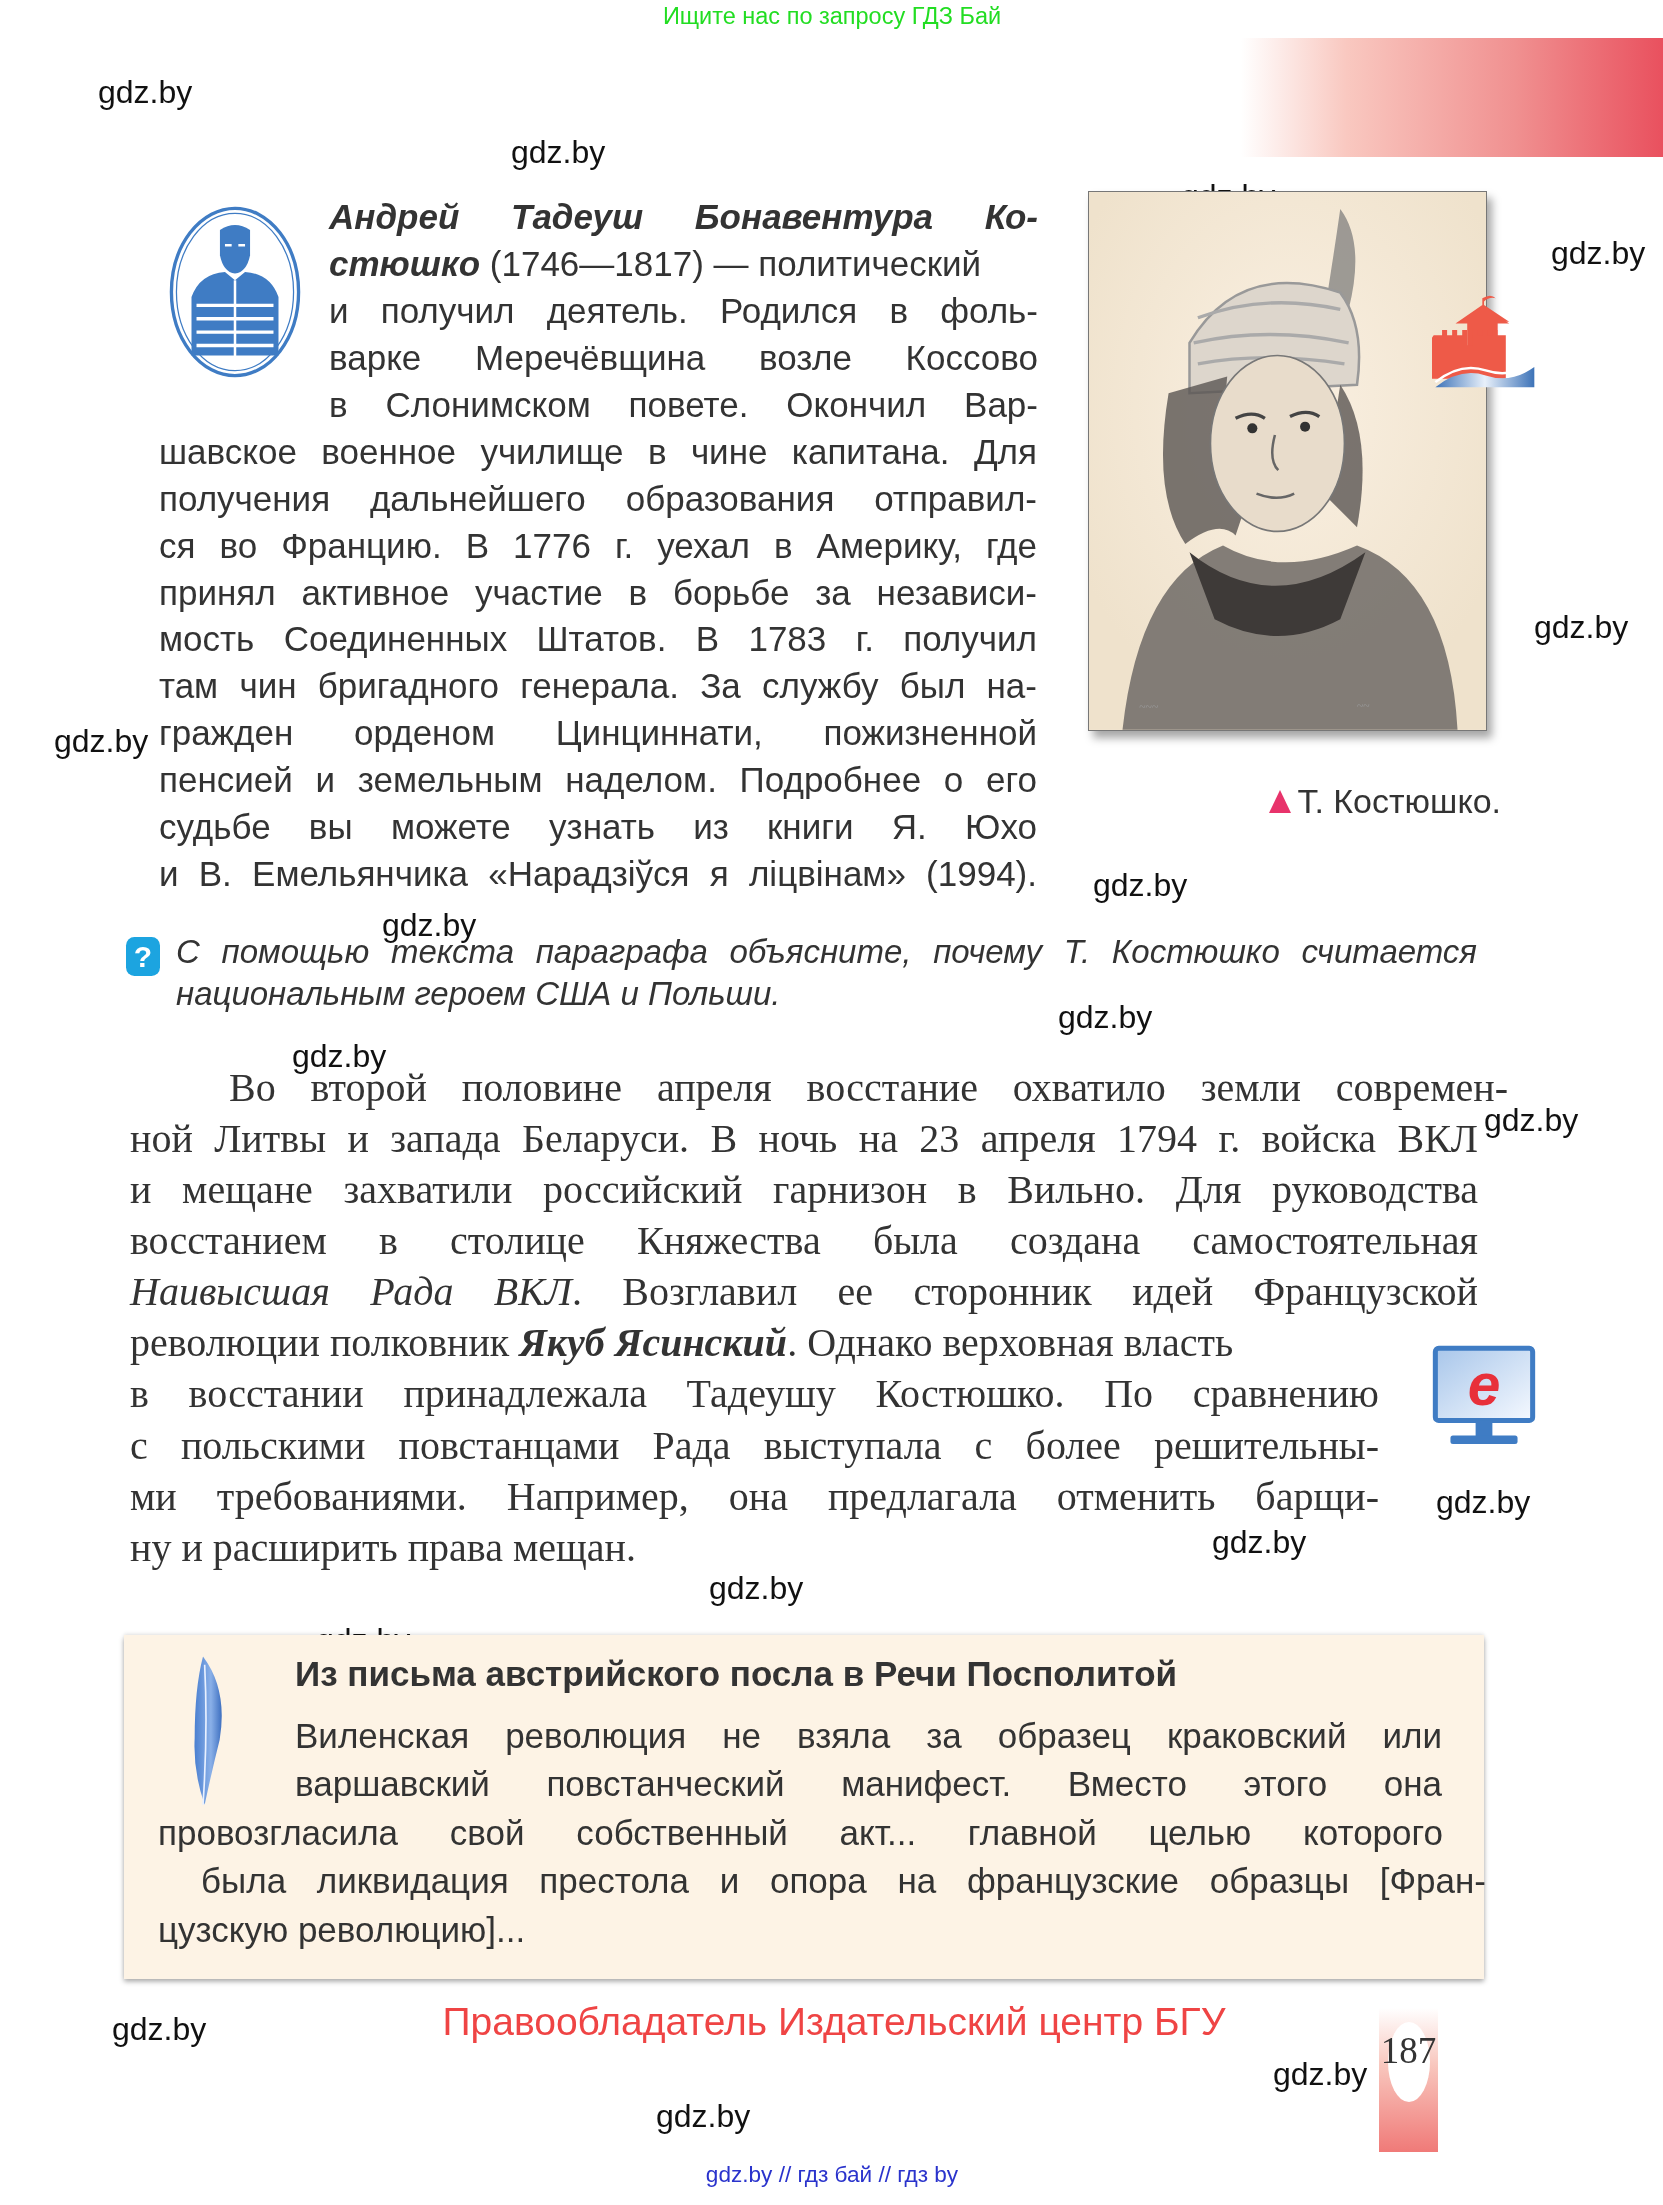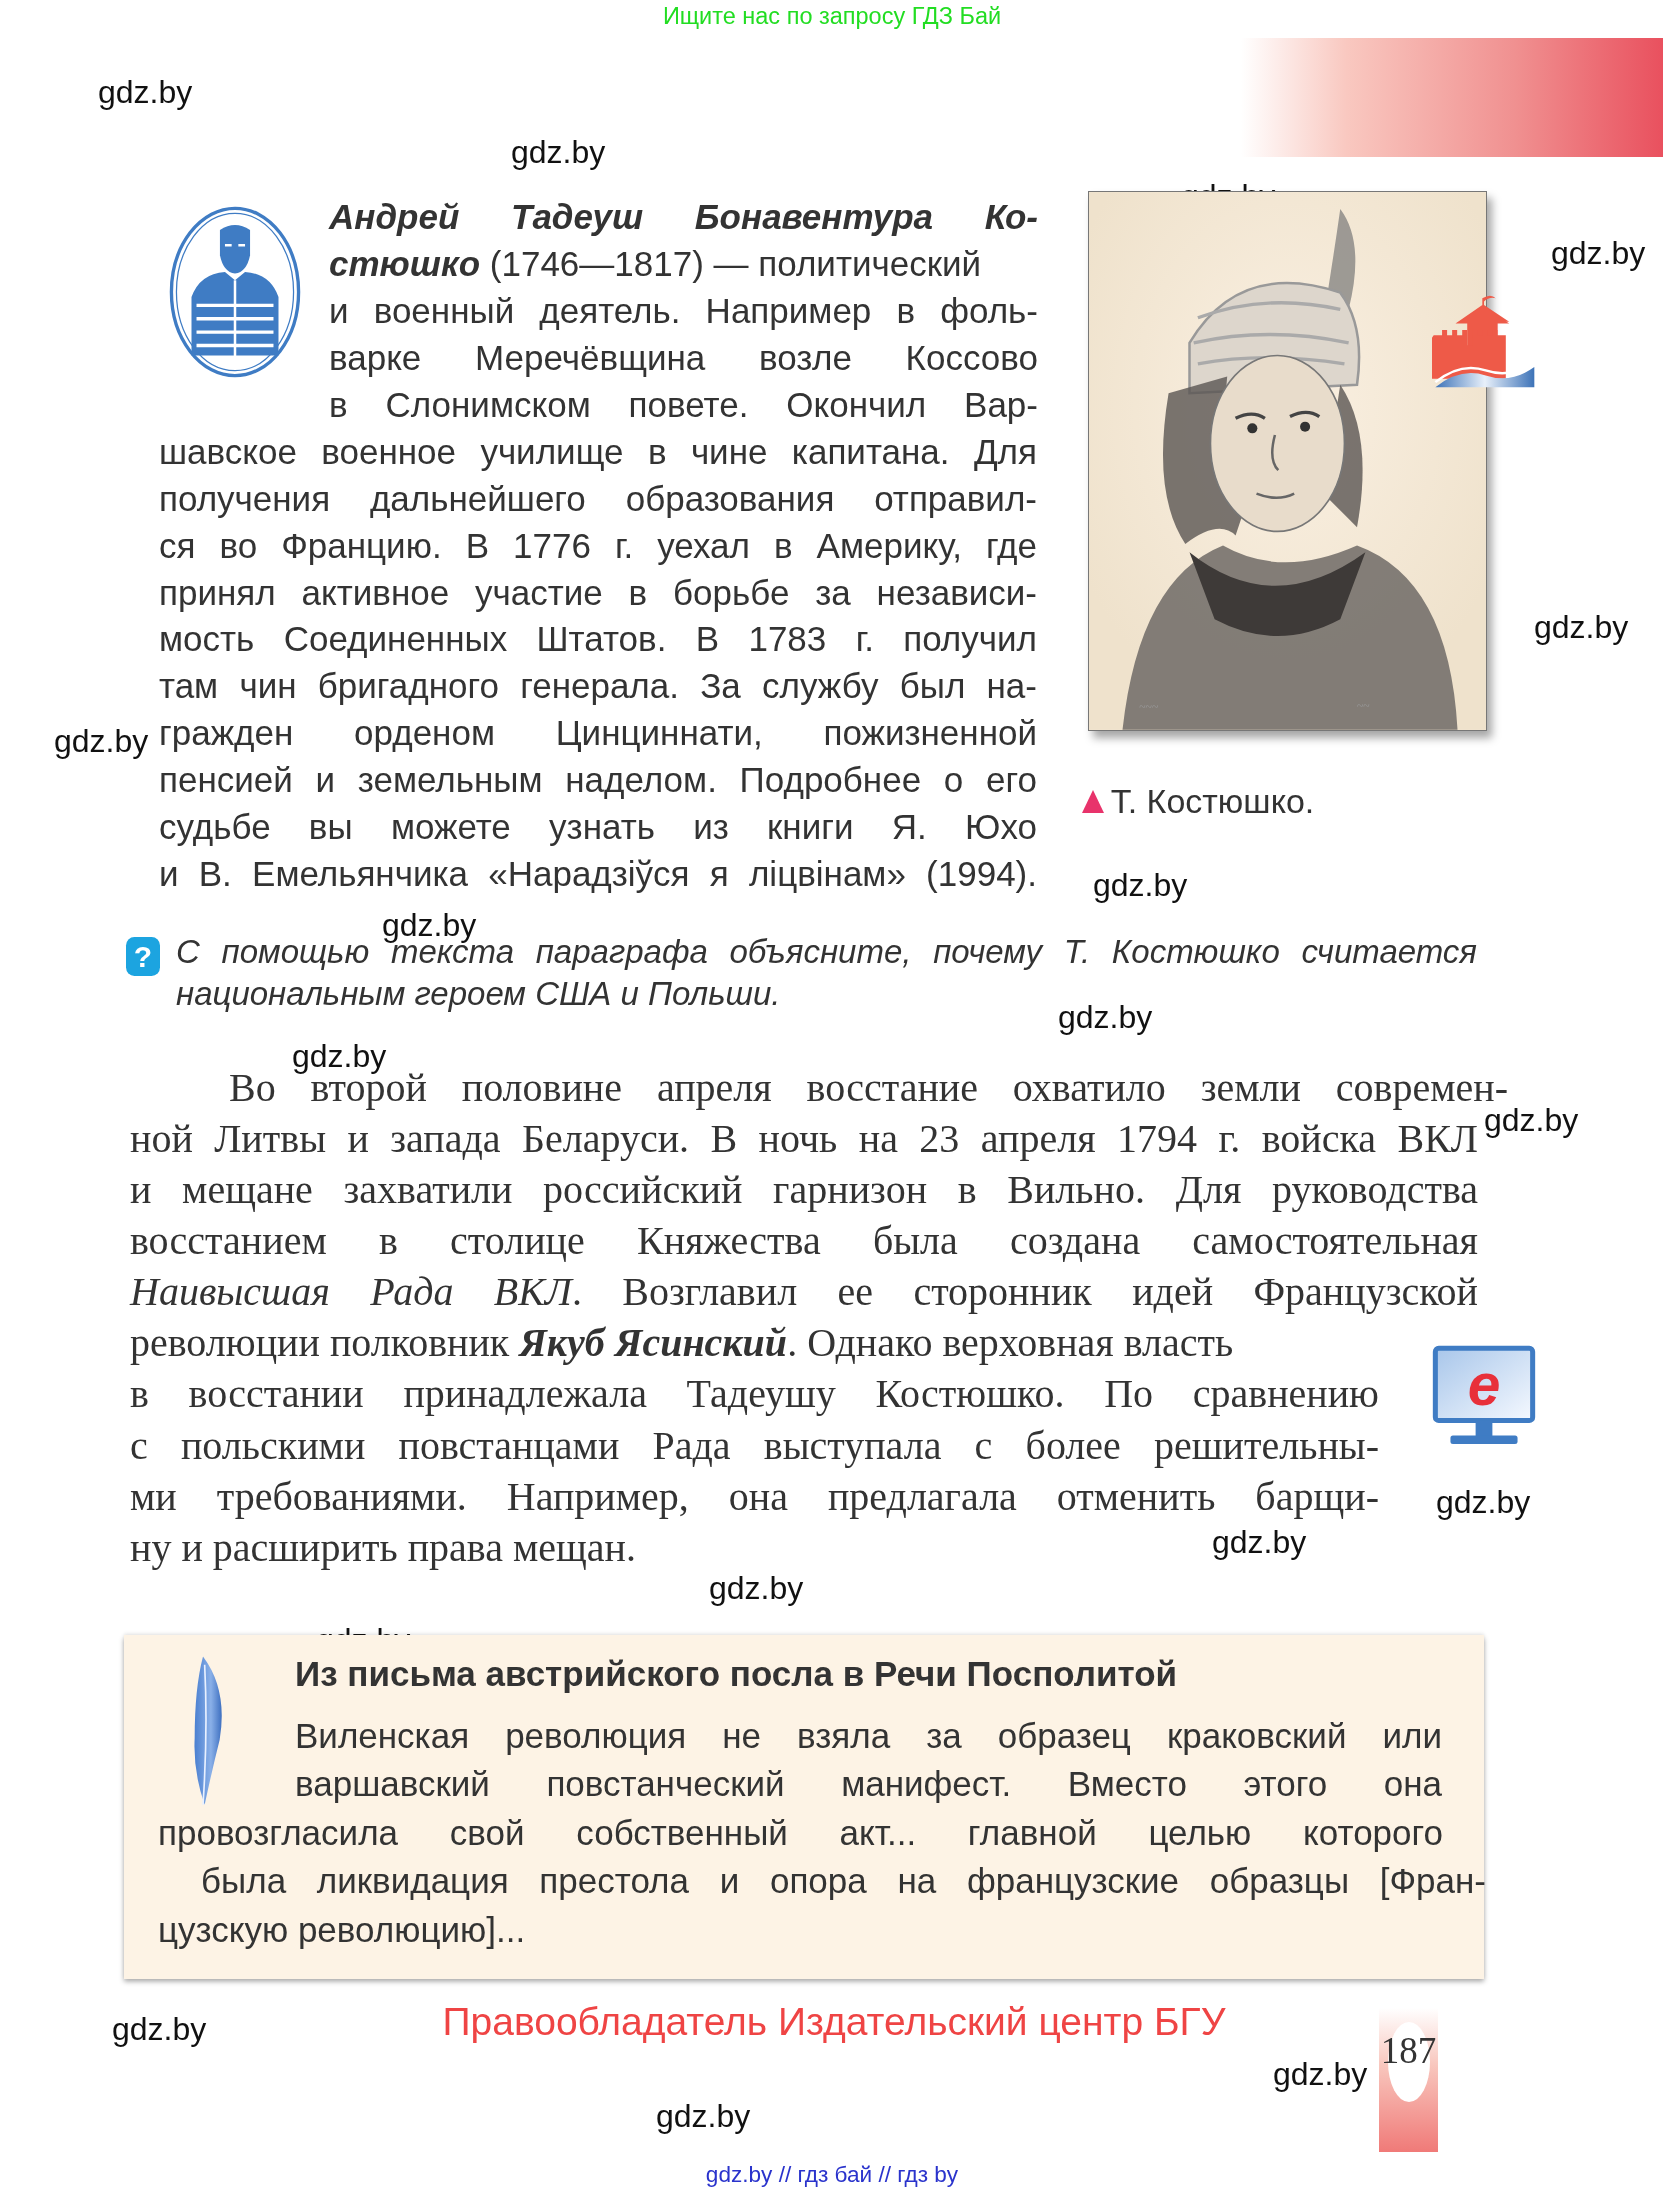--- a/index.html
+++ b/index.html
@@ -7,21 +7,21 @@
   .abs{position:absolute;}
   .wm{position:absolute;font-family:"Liberation Sans",sans-serif;font-size:32px;color:#111;white-space:nowrap;}
   #top-banner{left:0;width:1664px;top:3.4px;text-align:center;color:#22dd22;font-size:23.5px;}
   #red-band{left:1241px;top:38px;width:423px;height:119px;background:linear-gradient(to right,#ffffff 0%,#f9c8c0 25%,#f09090 65%,#e9505e 100%);}
   #bio-oval{left:168px;top:205px;width:134px;height:174px;}
   .bio{position:absolute;font-size:35px;line-height:47px;color:#333;white-space:nowrap;}
   .bio b{font-style:italic;font-weight:bold;margin-top:36px;}
   .just{text-align:justify;text-align-last:justify;}
   #portrait{left:1088px;top:191px;width:397px;height:538px;background:#f6ead8;border:1.7px solid #777;box-shadow:5px 6.7px 8.4px rgba(0,0,0,0.35);overflow:hidden;}
   #castle{left:1432px;top:288px;width:104px;height:101px;}
-  #caption{left:1082px;top:780px;width:419px;text-align:left;font-size:34px;line-height:42px;color:#333;}
+  #caption{left:1082px;top:780px;width:419px;text-align:right;font-size:34px;line-height:42px;color:#333;}
   #question-icon{left:126px;top:937px;width:34px;height:39px;background:#1ca4e0;border-radius:8.4px;color:#fff;font-weight:bold;font-size:30px;text-align:center;line-height:39px;}
   .q{position:absolute;font-style:italic;font-size:33px;line-height:42px;color:#333;white-space:nowrap;}
   .serif{position:absolute;font-family:"Liberation Serif",serif;font-size:40px;line-height:51px;color:#333;white-space:nowrap;}
   .serif i{font-style:italic;}
   .serif b{font-style:italic;font-weight:bold;}
   #e-monitor{left:1432px;top:1345px;width:104px;height:104px;}
   #letter-box{left:124px;top:1635px;width:1360px;height:344px;background:#fdf3e5;box-shadow:0 3.4px 5px rgba(0,0,0,0.35), 0 -1.7px 3.4px rgba(0,0,0,0.08);}
   #feather{left:168px;top:1656px;width:75px;height:151px;}
   .lt{position:absolute;font-size:35px;line-height:49px;color:#333;white-space:nowrap;}
   #letter-title{font-weight:bold;}
@@ -62,21 +62,21 @@
   <ellipse cx="80" cy="104" rx="70" ry="94" fill="none" stroke="#3f7cc4" stroke-width="1.5"></ellipse>
   <path d="M62 30 q18-12 36 0 v30 q-4 20-18 22 q-14-2-18-22z" fill="#3f7cc4"></path>
   <path d="M68 48 h8 M84 48 h8" stroke="#fff" stroke-width="3"></path>
   <path d="M28 110 q10-28 40-30 l12 10 l12-10 q30 2 40 30 v70 h-104z" fill="#3f7cc4"></path>
   <path d="M34 120 h92 M34 136 h92 M34 152 h92 M34 168 h92" stroke="#fff" stroke-width="4"></path>
   <line x1="80" y1="90" x2="80" y2="185" stroke="#fff" stroke-width="3"></line>
 </svg>
 
 <div class="bio just" style="left:329px;top:193px;width:709px;"><b>Андрей Тадеуш Бонавентура Ко-</b></div>
 <div class="bio" style="left:329px;top:240px;width:709px;"><b>стюшко</b><span> (1746—1817) — политический</span></div>
-<div class="bio just" style="left:329px;top:287px;width:709px;">и военный деятель. Например в фоль-</div>
+<div class="bio just" style="left:329px;top:287px;width:709px;">и получил деятель. Родился в фоль-</div>
 <div class="bio just" style="left:329px;top:334px;width:709px;">варке Меречёвщина возле Коссово</div>
 <div class="bio just" style="left:329px;top:381px;width:709px;">в Слонимском повете. Окончил Вар-</div>
 <div class="bio just" style="left:159px;top:428px;width:878px;">шавское военное училище в чине капитана. Для</div>
 <div class="bio just" style="left:159px;top:475px;width:878px;">получения дальнейшего образования отправил-</div>
 <div class="bio just" style="left:159px;top:522px;width:878px;">ся во Францию. В 1776 г. уехал в Америку, где</div>
 <div class="bio just" style="left:159px;top:569px;width:878px;">принял активное участие в борьбе за независи-</div>
 <div class="bio just" style="left:159px;top:615px;width:878px;">мость Соединенных Штатов. В 1783 г. получил</div>
 <div class="bio just" style="left:159px;top:662px;width:878px;">там чин бригадного генерала. За службу был на-</div>
 <div class="bio just" style="left:159px;top:709px;width:878px;">гражден орденом Цинциннати, пожизненной</div>
 <div class="bio just" style="left:159px;top:756px;width:878px;">пенсией и земельным наделом. Подробнее о его</div>

